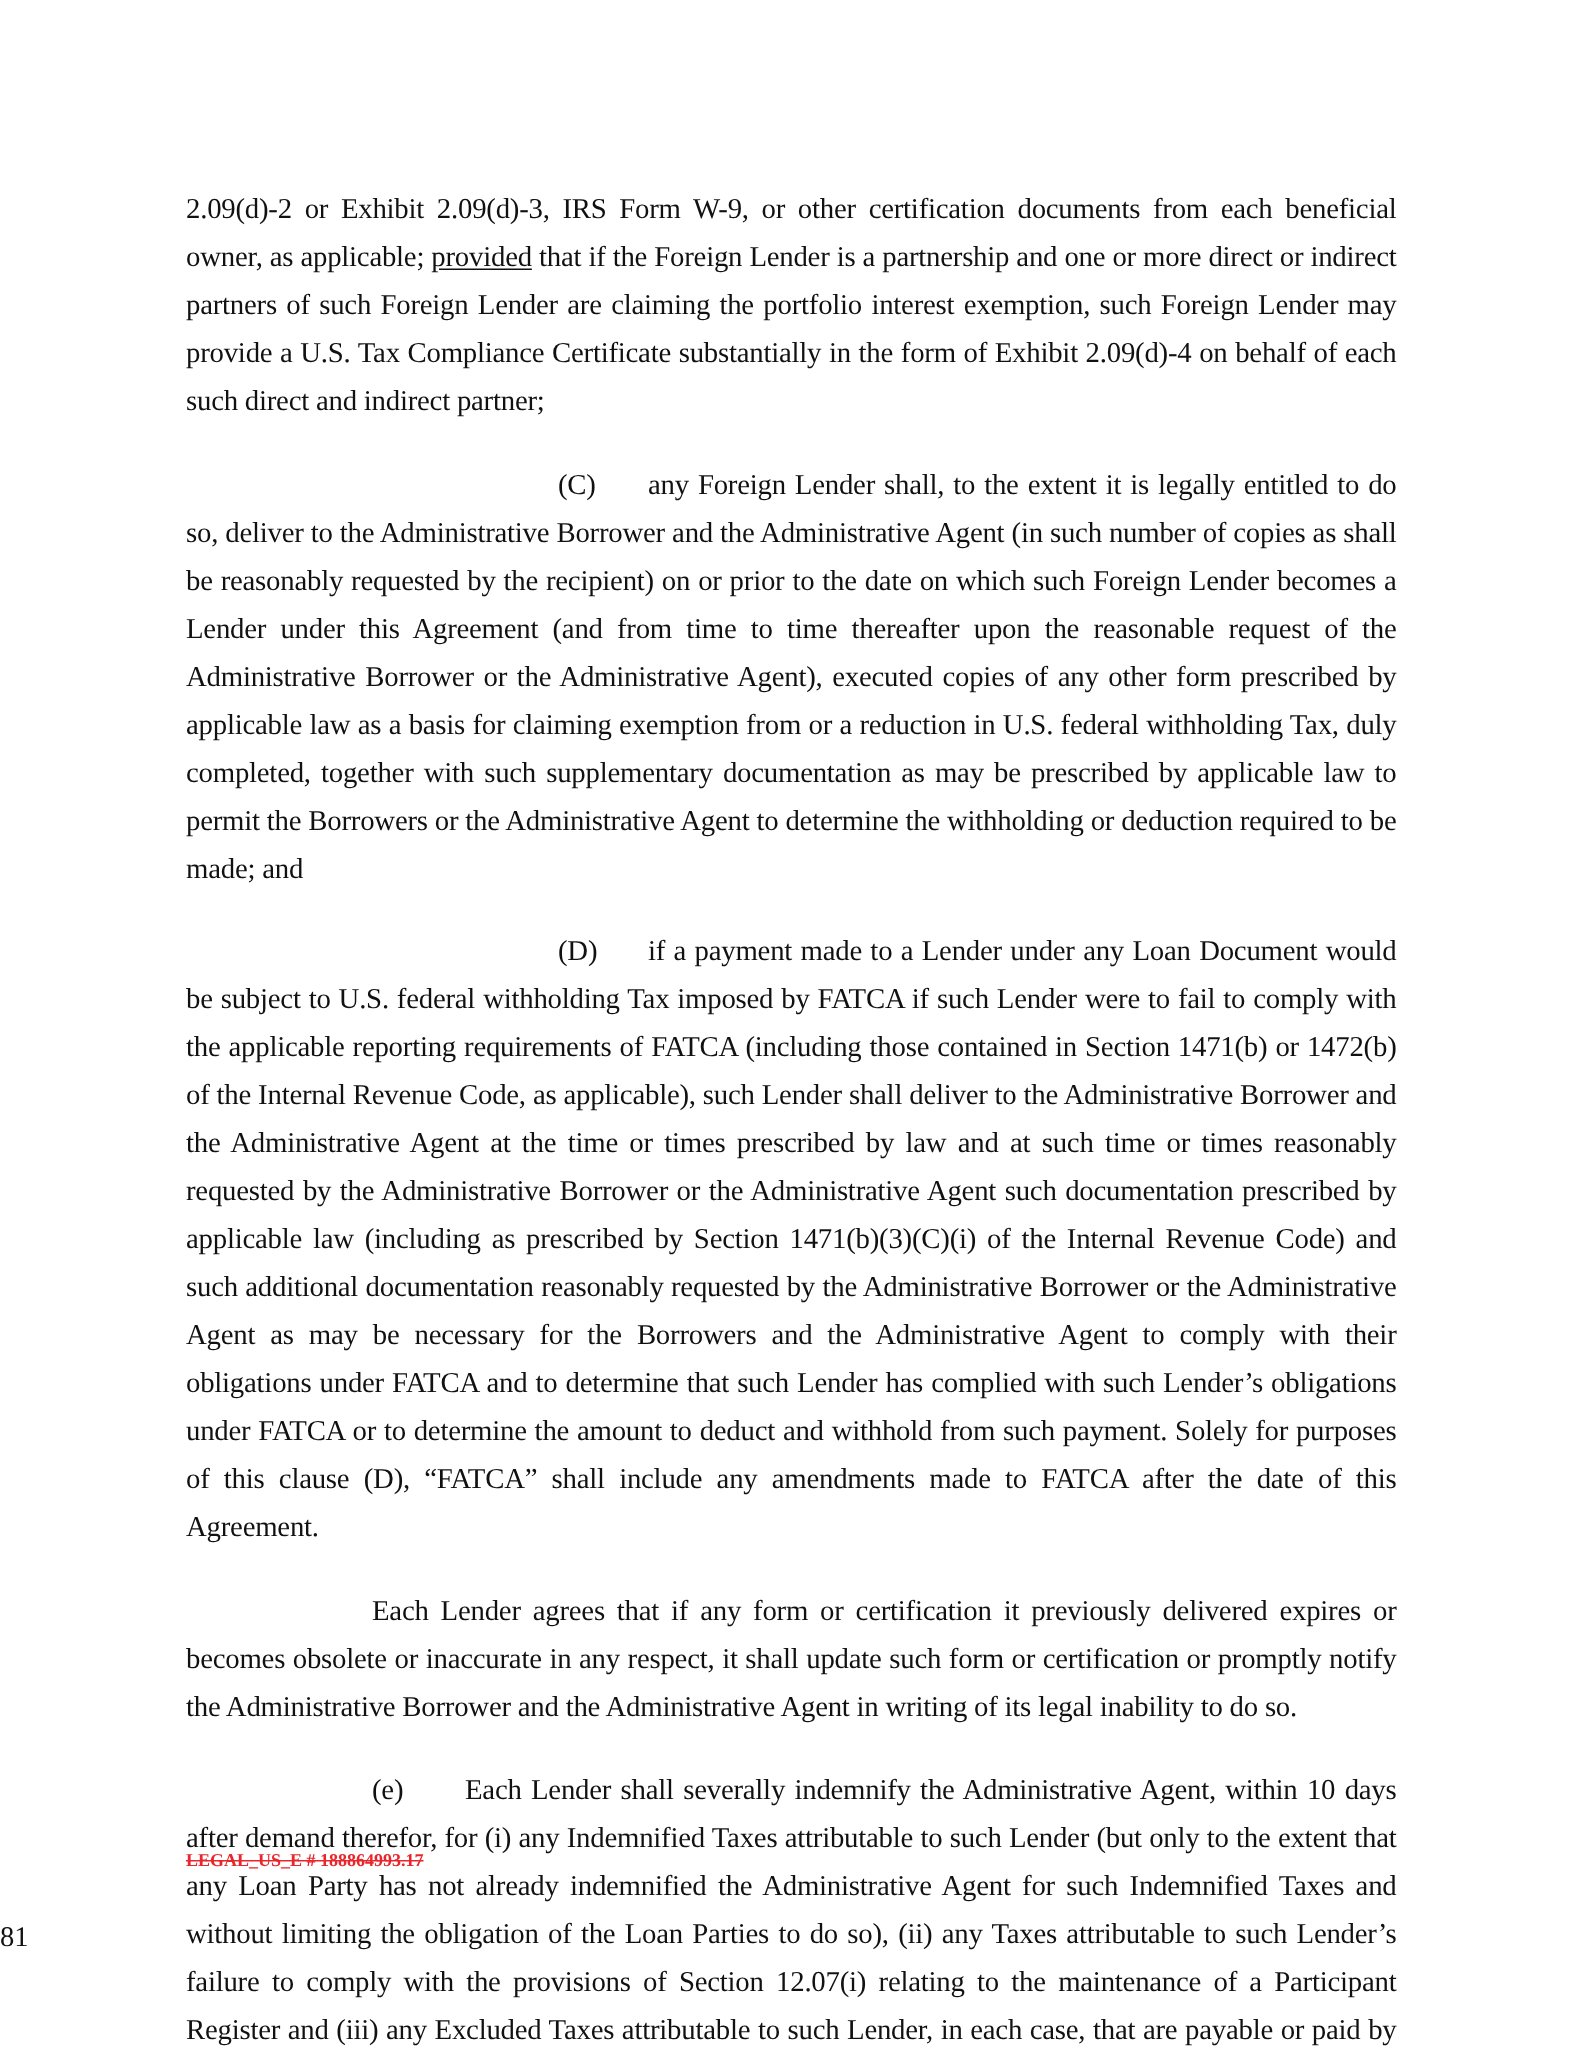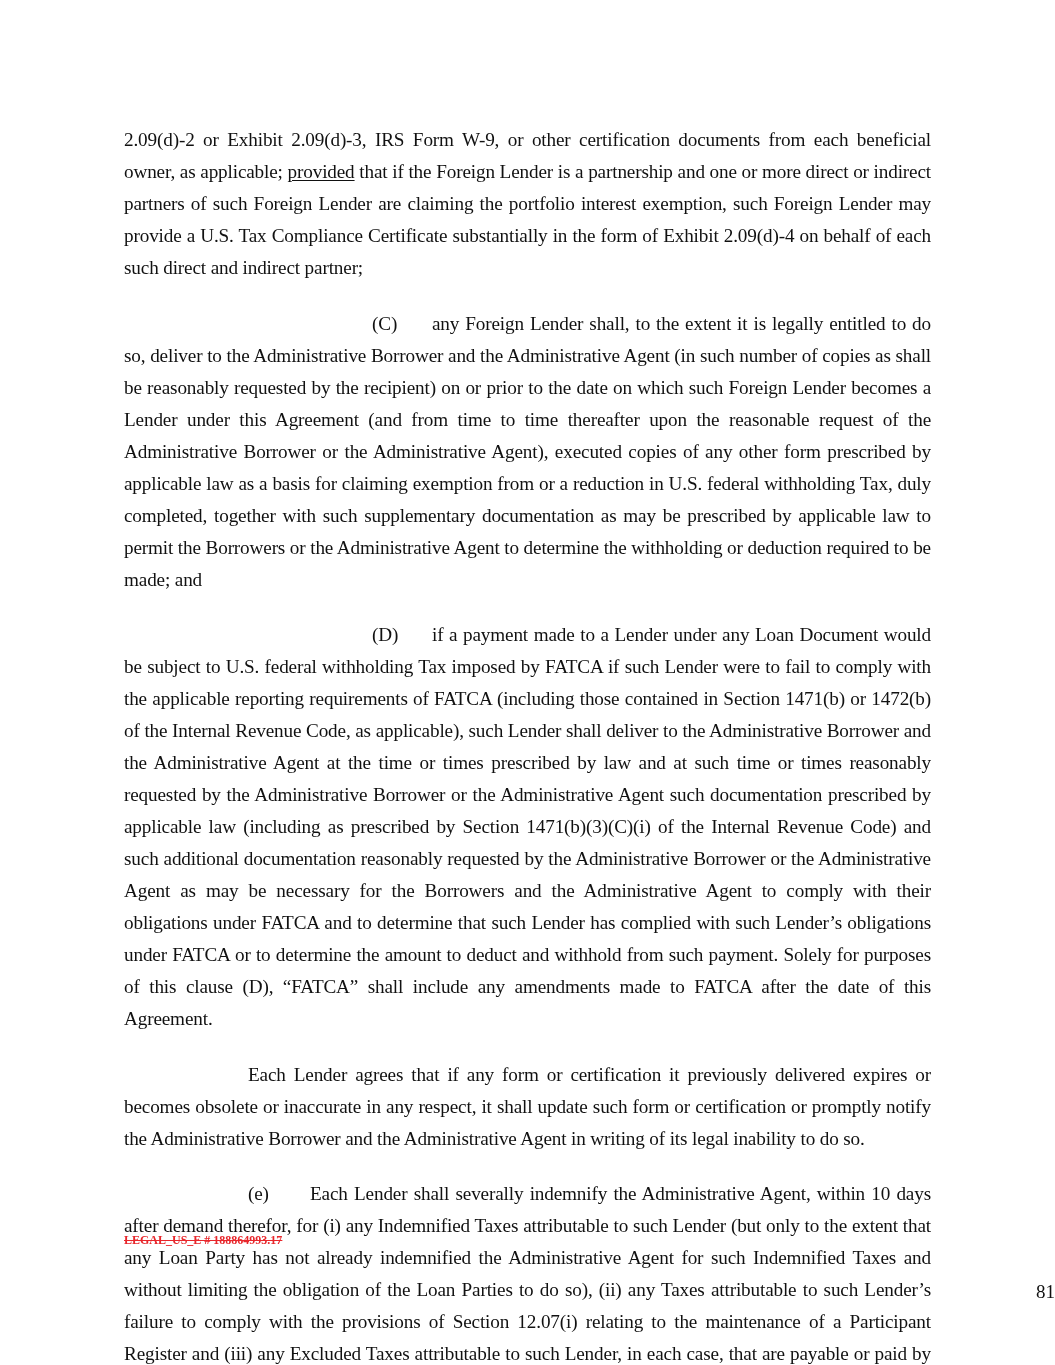--- a/index.html
+++ b/index.html
@@ -9,21 +9,21 @@
     .para { font-size: 19.2px; line-height: 32px; text-align: justify;
             margin: 0 0 23.5px 0; letter-spacing: -0.15px; }
     .para.first { margin-bottom: 23.5px; }
     .indent-big { display: inline-block; width: 248px; }
     .indent-mid { display: inline-block; width: 124px; }
     .marker { display: inline-block; }
     .marker.cd { width: 60px; }
     .marker.e { width: 62px; }
     u { text-decoration: underline; text-underline-offset: 2px; }
     .page-number { position: absolute; left: 0; width: 1055px; top: 1281px;
-                   text-align: right; font-size: 19px; }
+                   text-align: left; font-size: 19px; }
     .doc-id { position: absolute; left: 124px; top: 1233px; font-size: 12px;
               font-weight: bold; color: #e8262b; text-decoration: line-through; }
   </style>
 </head>
 <body>
 
 <div class="page">
   <p class="para first"><span>2.09(d)-2 or Exhibit 2.09(d)-3, IRS Form W-9, or other certification documents from each beneficial owner, as applicable; </span><u>provided</u><span> that if the Foreign Lender is a partnership and one or more direct or indirect partners of such Foreign Lender are claiming the portfolio interest exemption, such Foreign Lender may provide a U.S. Tax Compliance Certificate substantially in the form of Exhibit 2.09(d)-4 on behalf of each such direct and indirect partner;</span></p>
 
   <p class="para"><span class="indent-big"></span><span class="marker cd">(C)</span><span>any Foreign Lender shall, to the extent it is legally entitled to do so, deliver to the Administrative Borrower and the Administrative Agent (in such number of copies as shall be reasonably requested by the recipient) on or prior to the date on which such Foreign Lender becomes a Lender under this Agreement (and from time to time thereafter upon the reasonable request of the Administrative Borrower or the Administrative Agent), executed copies of any other form prescribed by applicable law as a basis for claiming exemption from or a reduction in U.S. federal withholding Tax, duly completed, together with such supplementary documentation as may be prescribed by applicable law to permit the Borrowers or the Administrative Agent to determine the withholding or deduction required to be made; and</span></p>

